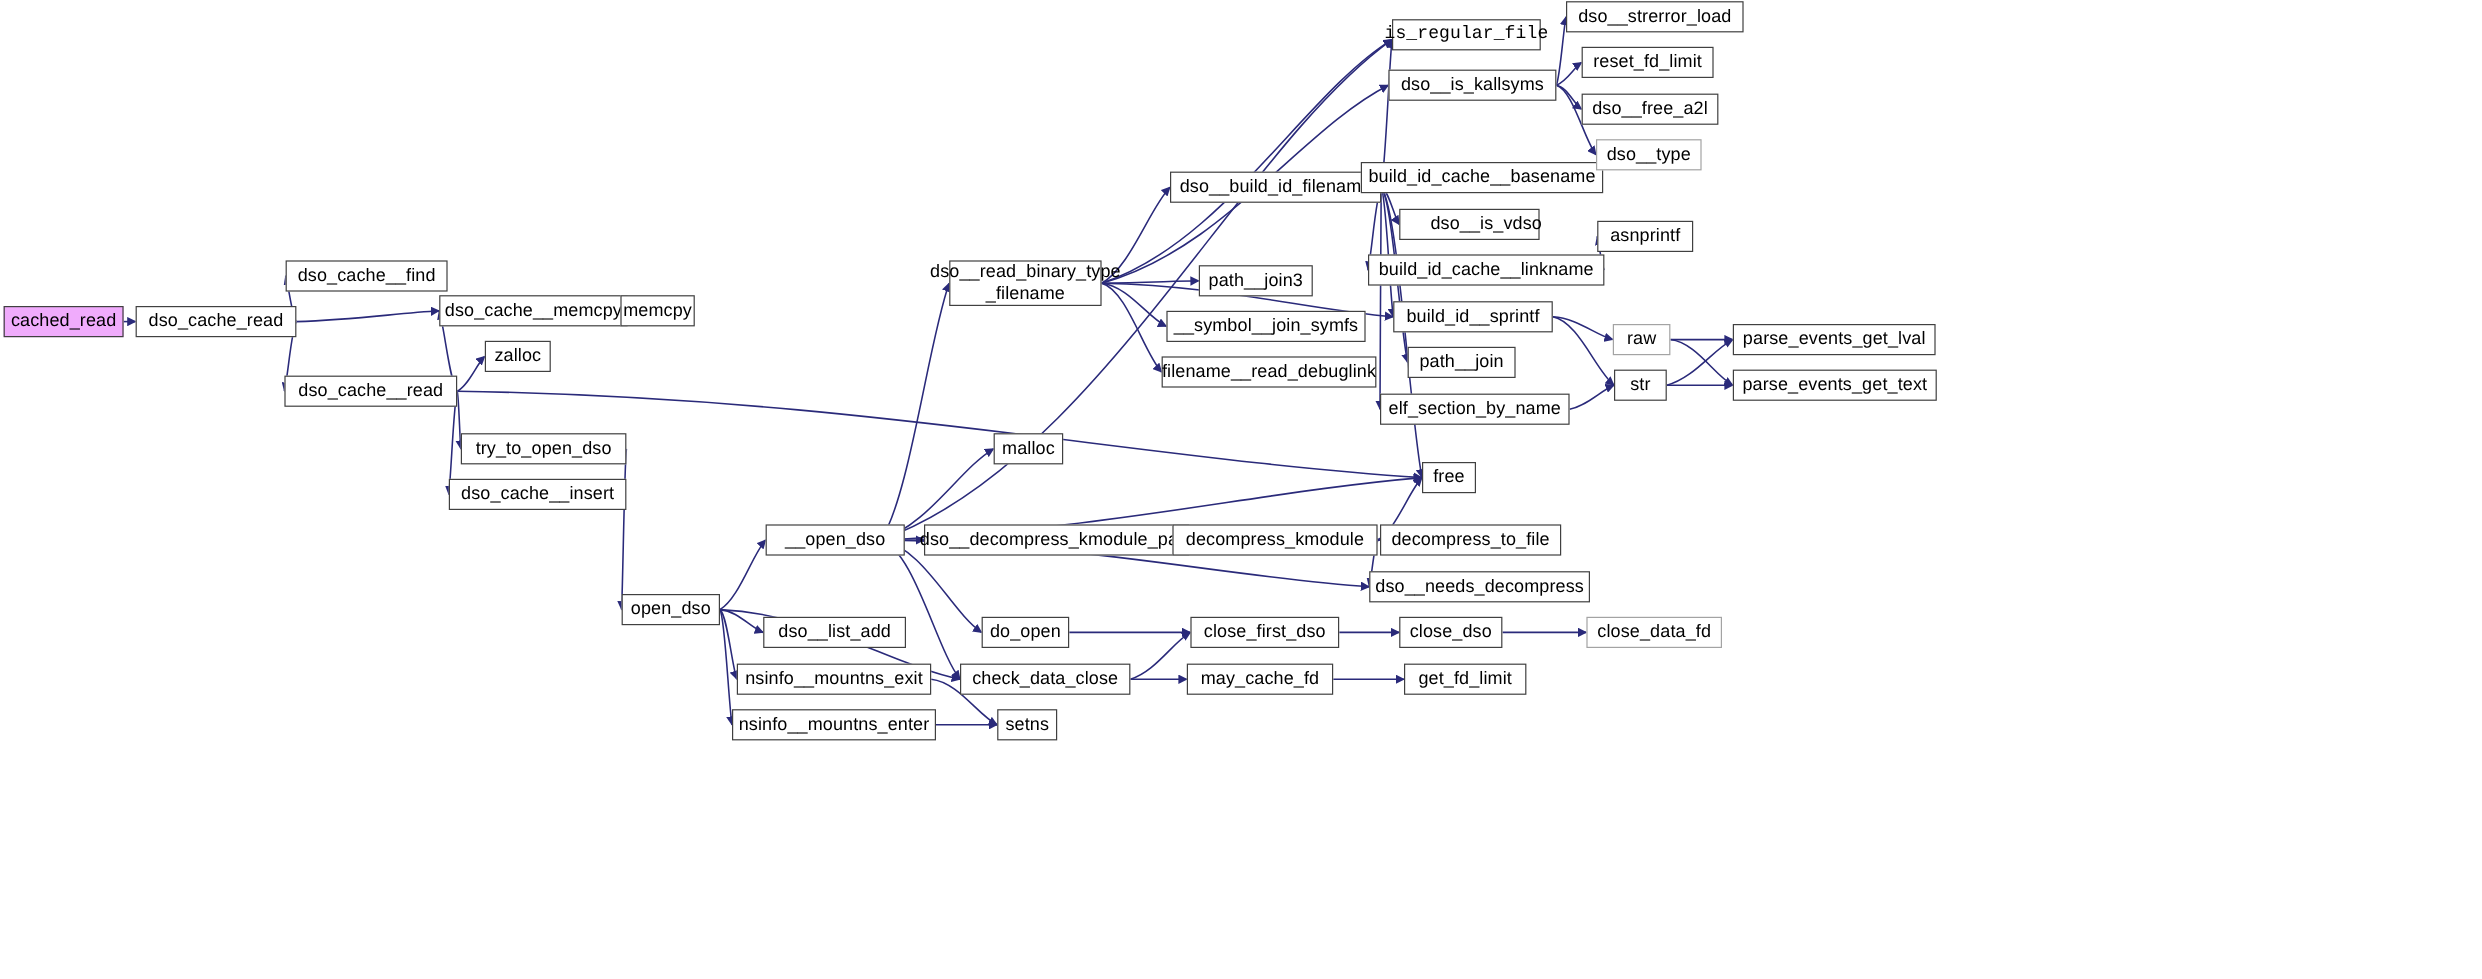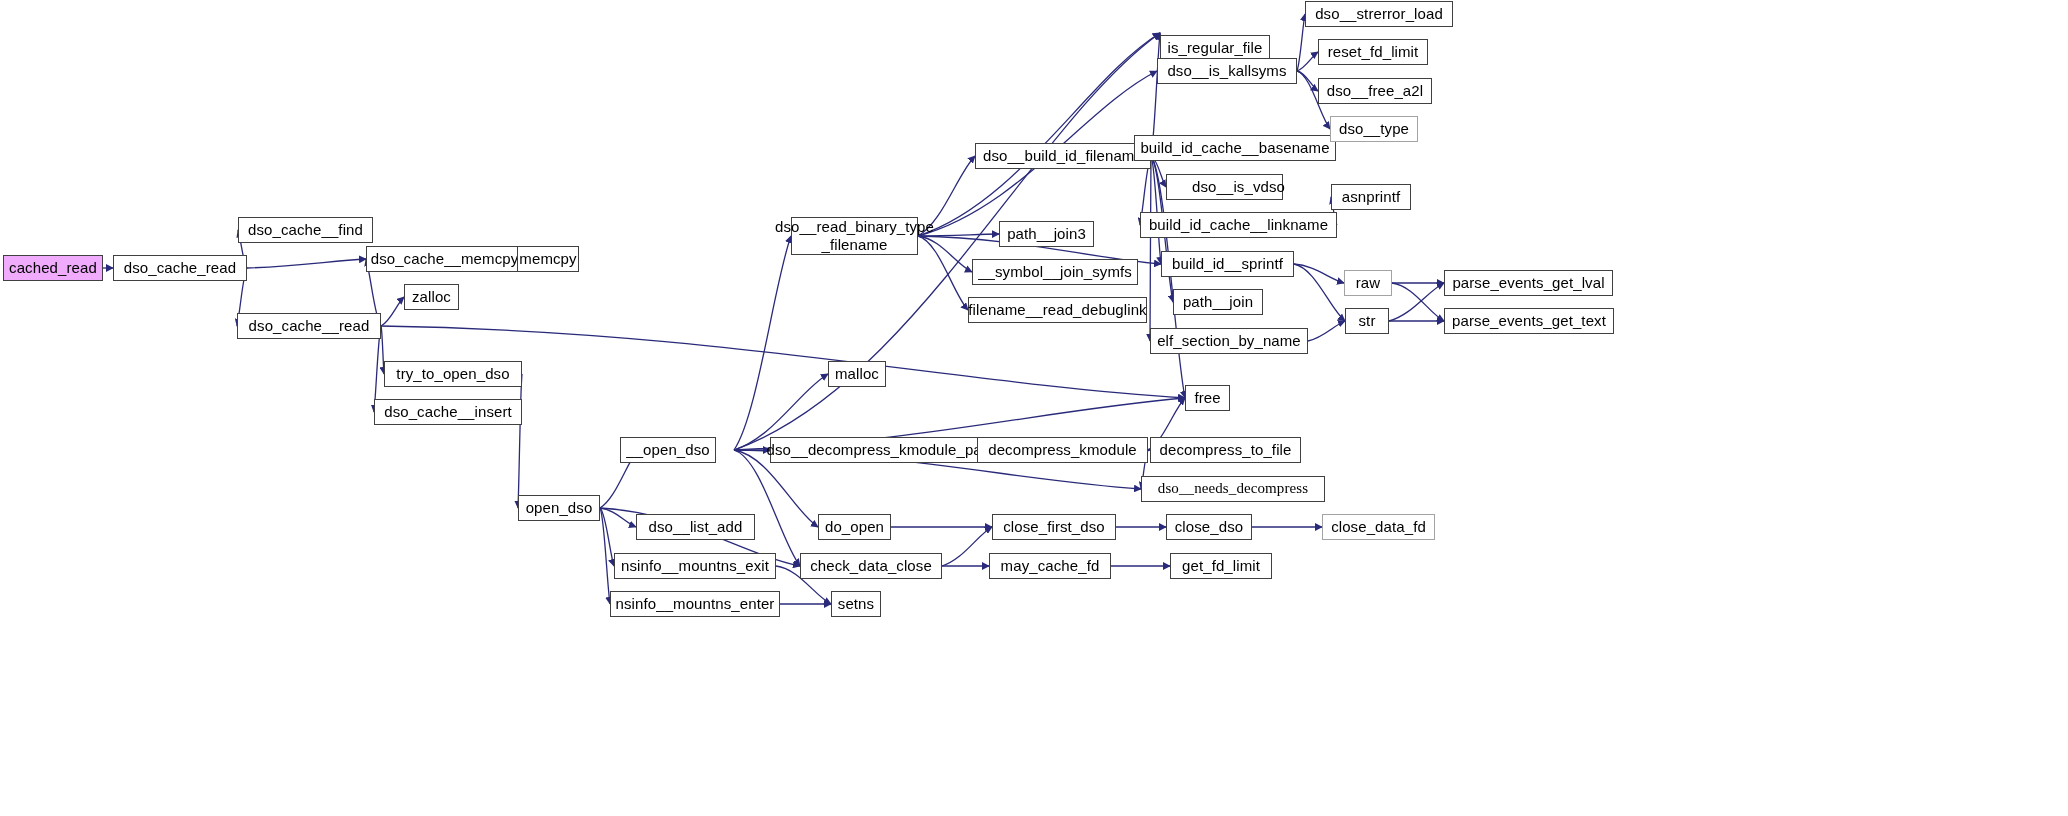--- a/index.html
+++ b/index.html
@@ -132,47 +132,47 @@
       <div class="node plain" style="left: 366px; top: 246px; width: 157px; height: 26px;">dso_cache__memcpy</div>
       <div class="node plain" style="left: 517px; top: 246px; width: 62px; height: 26px;">memcpy</div>
       <div class="node plain" style="left: 404px; top: 284px; width: 55px; height: 26px;">zalloc</div>
       <div class="node plain" style="left: 237px; top: 313px; width: 144px; height: 26px;">dso_cache__read</div>
       <div class="node plain" style="left: 384px; top: 361px; width: 138px; height: 26px;">try_to_open_dso</div>
       <div class="node plain" style="left: 374px; top: 399px; width: 148px; height: 26px;">dso_cache__insert</div>
       <div class="node plain" style="left: 518px; top: 495px; width: 82px; height: 26px;">open_dso</div>
       <div class="node plain" style="left: 636px; top: 514px; width: 119px; height: 26px;">dso__list_add</div>
       <div class="node plain" style="left: 614px; top: 553px; width: 162px; height: 26px;">nsinfo__mountns_exit</div>
       <div class="node plain" style="left: 610px; top: 591px; width: 170px; height: 26px;">nsinfo__mountns_enter</div>
-      <div class="node plain" style="left: 620px; top: 437px; width: 96px; height: 26px;">__open_dso</div>
+      <div class="node plain" style="left: 638px; top: 437px; width: 116px; height: 26px;">__open_dso</div>
       <div class="node plain" style="left: 831px; top: 591px; width: 50px; height: 26px;">setns</div>
       <div class="node plain" style="left: 818px; top: 514px; width: 73px; height: 26px;">do_open</div>
       <div class="node plain" style="left: 800px; top: 553px; width: 142px; height: 26px;">check_data_close</div>
       <div class="node plain" style="left: 828px; top: 361px; width: 58px; height: 26px;">malloc</div>
       <div class="node plain" style="left: 770px; top: 437px; width: 221px; height: 26px;">dso__decompress_kmodule_path</div>
       <div class="node plain" style="left: 977px; top: 437px; width: 171px; height: 26px;">decompress_kmodule</div>
       <div class="node plain" style="left: 1150px; top: 437px; width: 151px; height: 26px;">decompress_to_file</div>
-      <div class="node plain" style="left: 1141px; top: 476px; width: 184px; height: 26px; font-family: Liberation Serif, serif;">dso__needs_decompress</div>
+      <div class="node plain" style="left: 1141px; top: 476px; width: 184px; height: 26px;">dso__needs_decompress</div>
       <div class="node plain" style="left: 992px; top: 514px; width: 124px; height: 26px;">close_first_dso</div>
       <div class="node plain" style="left: 989px; top: 553px; width: 122px; height: 26px;">may_cache_fd</div>
       <div class="node plain" style="left: 1166px; top: 514px; width: 86px; height: 26px;">close_dso</div>
       <div class="node plain" style="left: 1170px; top: 553px; width: 102px; height: 26px;">get_fd_limit</div>
       <div class="node warn" style="left: 1322px; top: 514px; width: 113px; height: 26px;">close_data_fd</div>
       <div class="node plain two-line" style="left: 791px; top: 217px; width: 127px; height: 38px;">dso__read_binary_type
 _filename</div>
       <div class="node plain" style="left: 999px; top: 221px; width: 95px; height: 26px;">path__join3</div>
       <div class="node plain" style="left: 972px; top: 259px; width: 166px; height: 26px;">__symbol__join_symfs</div>
       <div class="node plain" style="left: 968px; top: 297px; width: 179px; height: 26px;">filename__read_debuglink</div>
       <div class="node plain" style="left: 975px; top: 143px; width: 176px; height: 26px;">dso__build_id_filename</div>
       <div class="node plain" style="left: 1134px; top: 135px; width: 202px; height: 26px;">build_id_cache__basename</div>
       <div class="node plain" style="left: 1166px; top: 174px; width: 117px; height: 26px; padding-left: 28px;">dso__is_vdso</div>
       <div class="node plain" style="left: 1140px; top: 212px; width: 197px; height: 26px;">build_id_cache__linkname</div>
       <div class="node plain" style="left: 1161px; top: 251px; width: 133px; height: 26px;">build_id__sprintf</div>
       <div class="node plain" style="left: 1173px; top: 289px; width: 90px; height: 26px;">path__join</div>
       <div class="node plain" style="left: 1150px; top: 328px; width: 158px; height: 26px;">elf_section_by_name</div>
-      <div class="node plain" style="left: 1160px; top: 35px; width: 110px; height: 26px;">is_regular_file</div>
+      <div class="node plain" style="left: 1160px; top: 16px; width: 124px; height: 26px; font-family: Liberation Mono, monospace;">is_regular_file</div>
       <div class="node plain" style="left: 1157px; top: 58px; width: 140px; height: 26px;">dso__is_kallsyms</div>
       <div class="node plain" style="left: 1305px; top: 1px; width: 148px; height: 26px;">dso__strerror_load</div>
       <div class="node plain" style="left: 1318px; top: 39px; width: 110px; height: 26px;">reset_fd_limit</div>
       <div class="node plain" style="left: 1318px; top: 78px; width: 114px; height: 26px;">dso__free_a2l</div>
       <div class="node warn" style="left: 1330px; top: 116px; width: 88px; height: 26px;">dso__type</div>
       <div class="node plain" style="left: 1331px; top: 184px; width: 80px; height: 26px;">asnprintf</div>
       <div class="node warn" style="left: 1344px; top: 270px; width: 48px; height: 26px;">raw</div>
       <div class="node plain" style="left: 1345px; top: 308px; width: 44px; height: 26px;">str</div>
       <div class="node plain" style="left: 1185px; top: 385px; width: 45px; height: 26px;">free</div>
       <div class="node plain" style="left: 1444px; top: 270px; width: 169px; height: 26px;">parse_events_get_lval</div>

